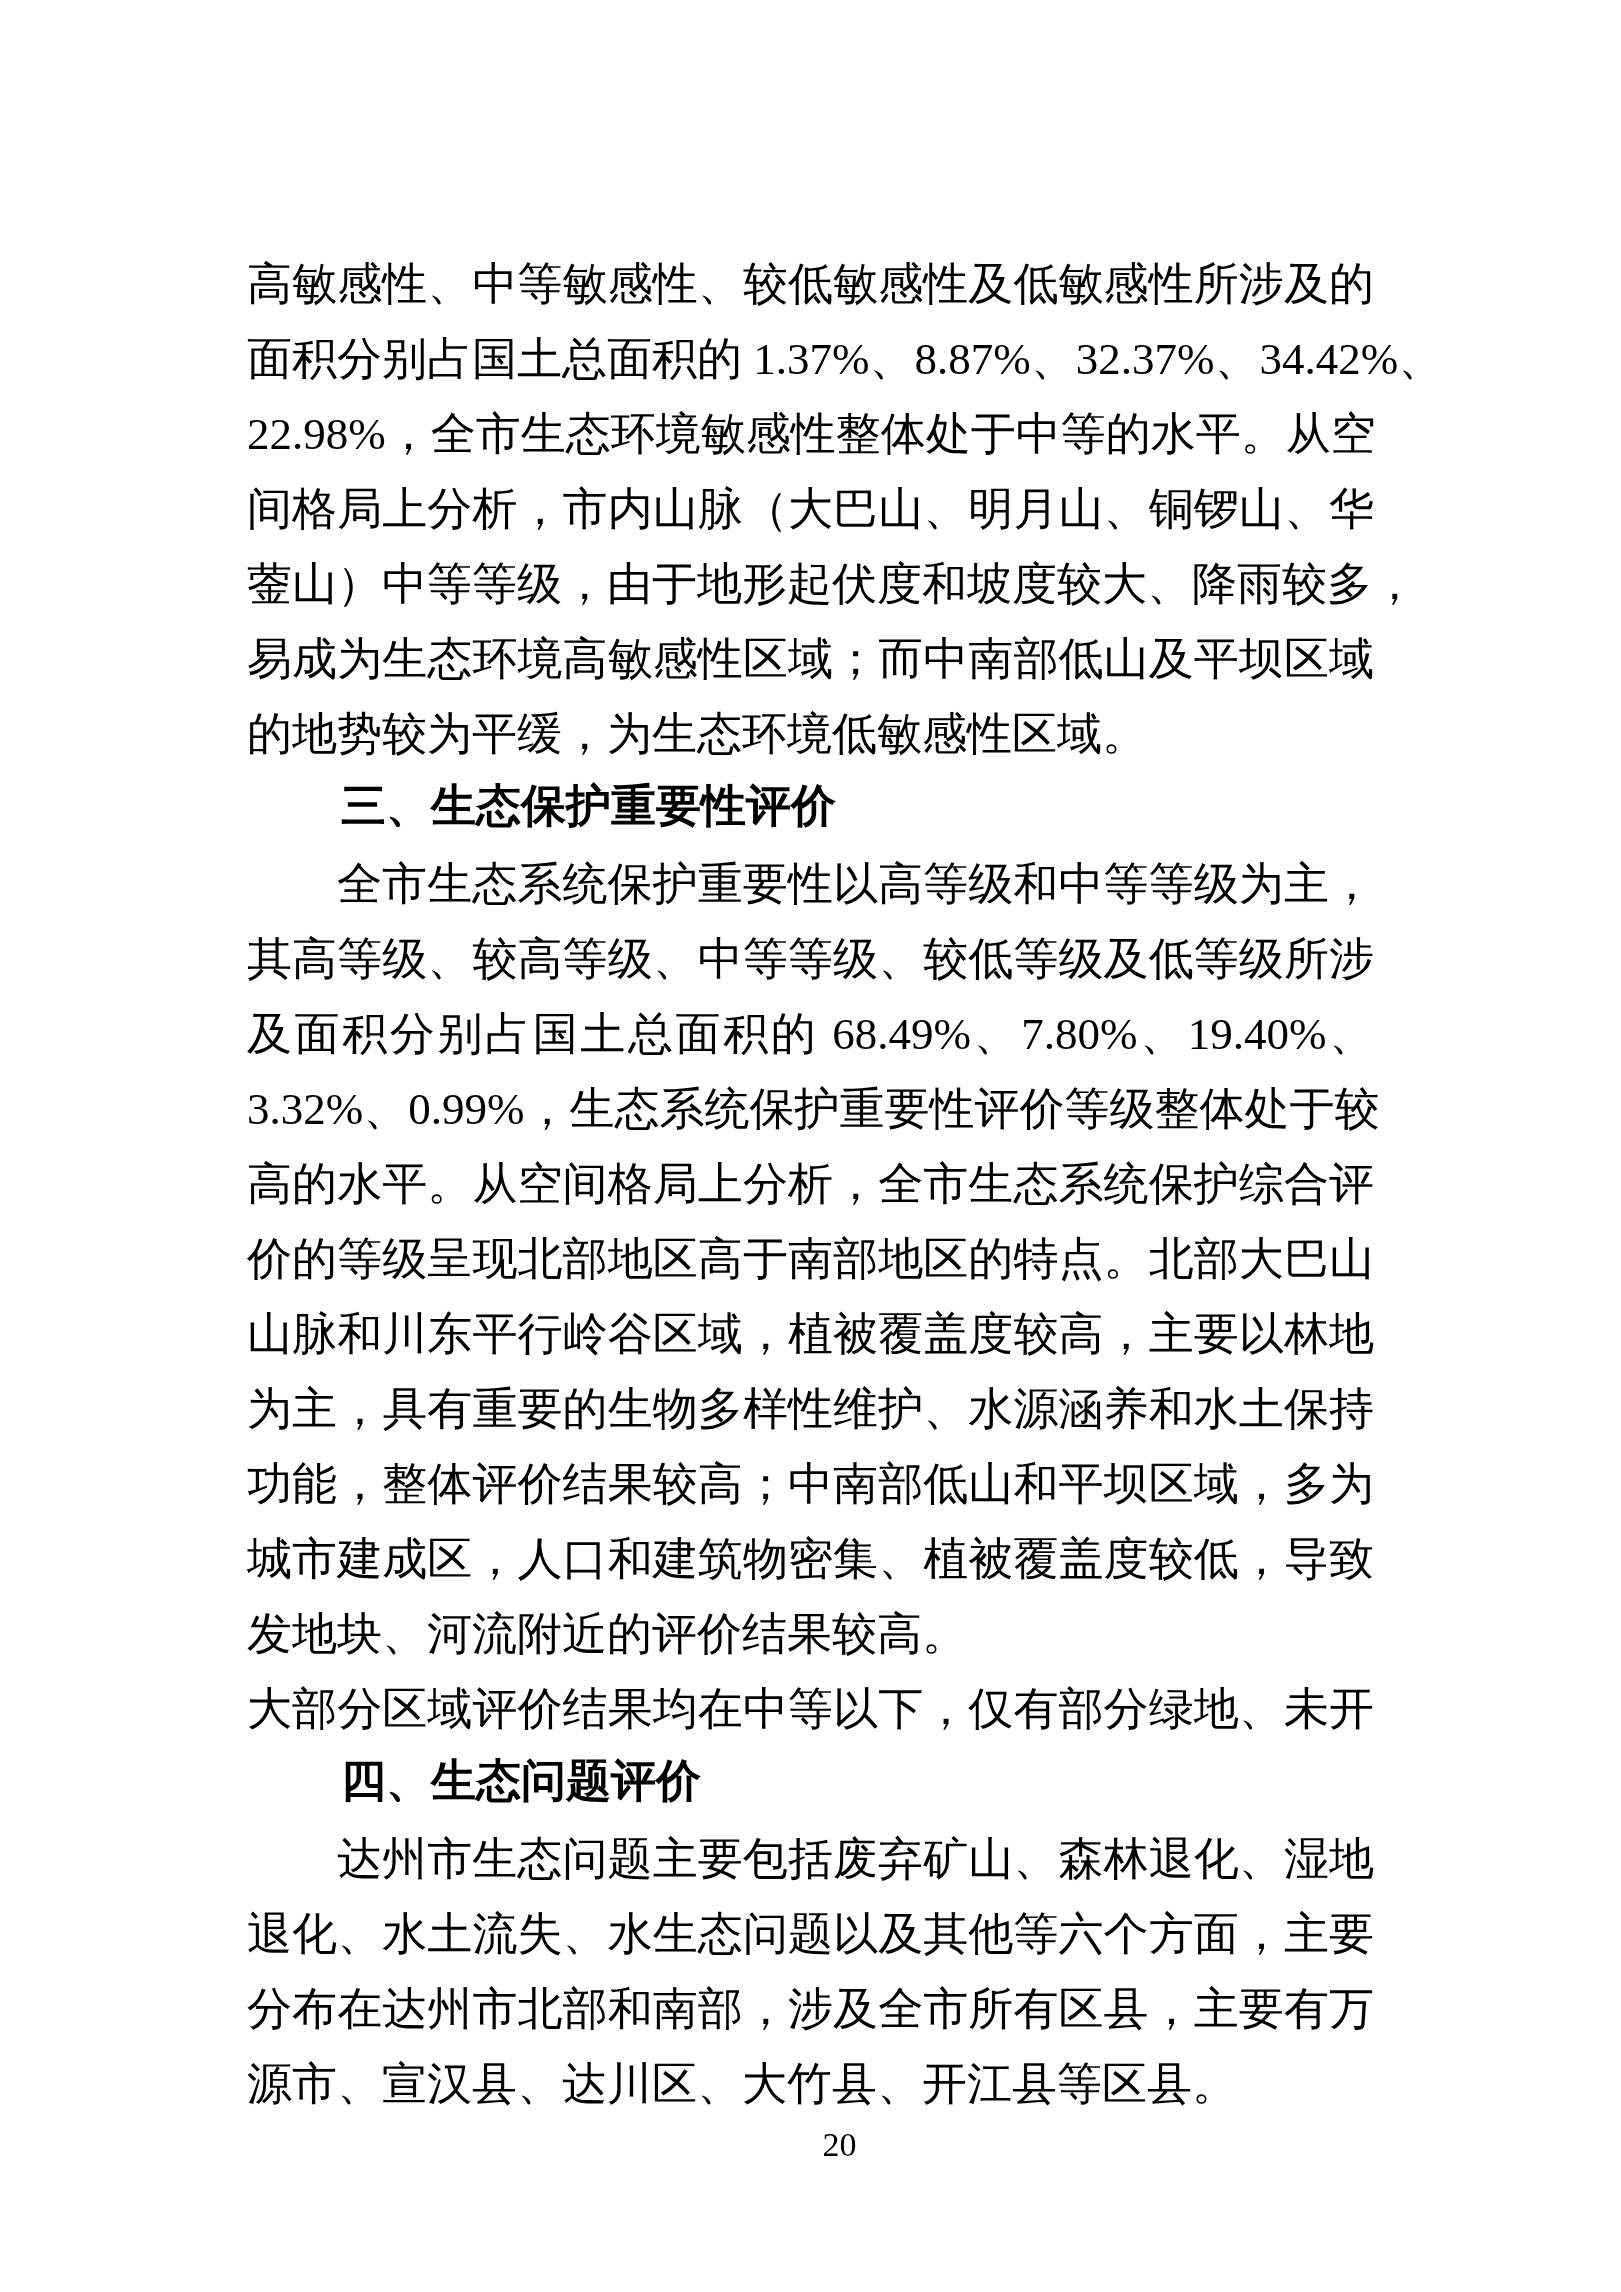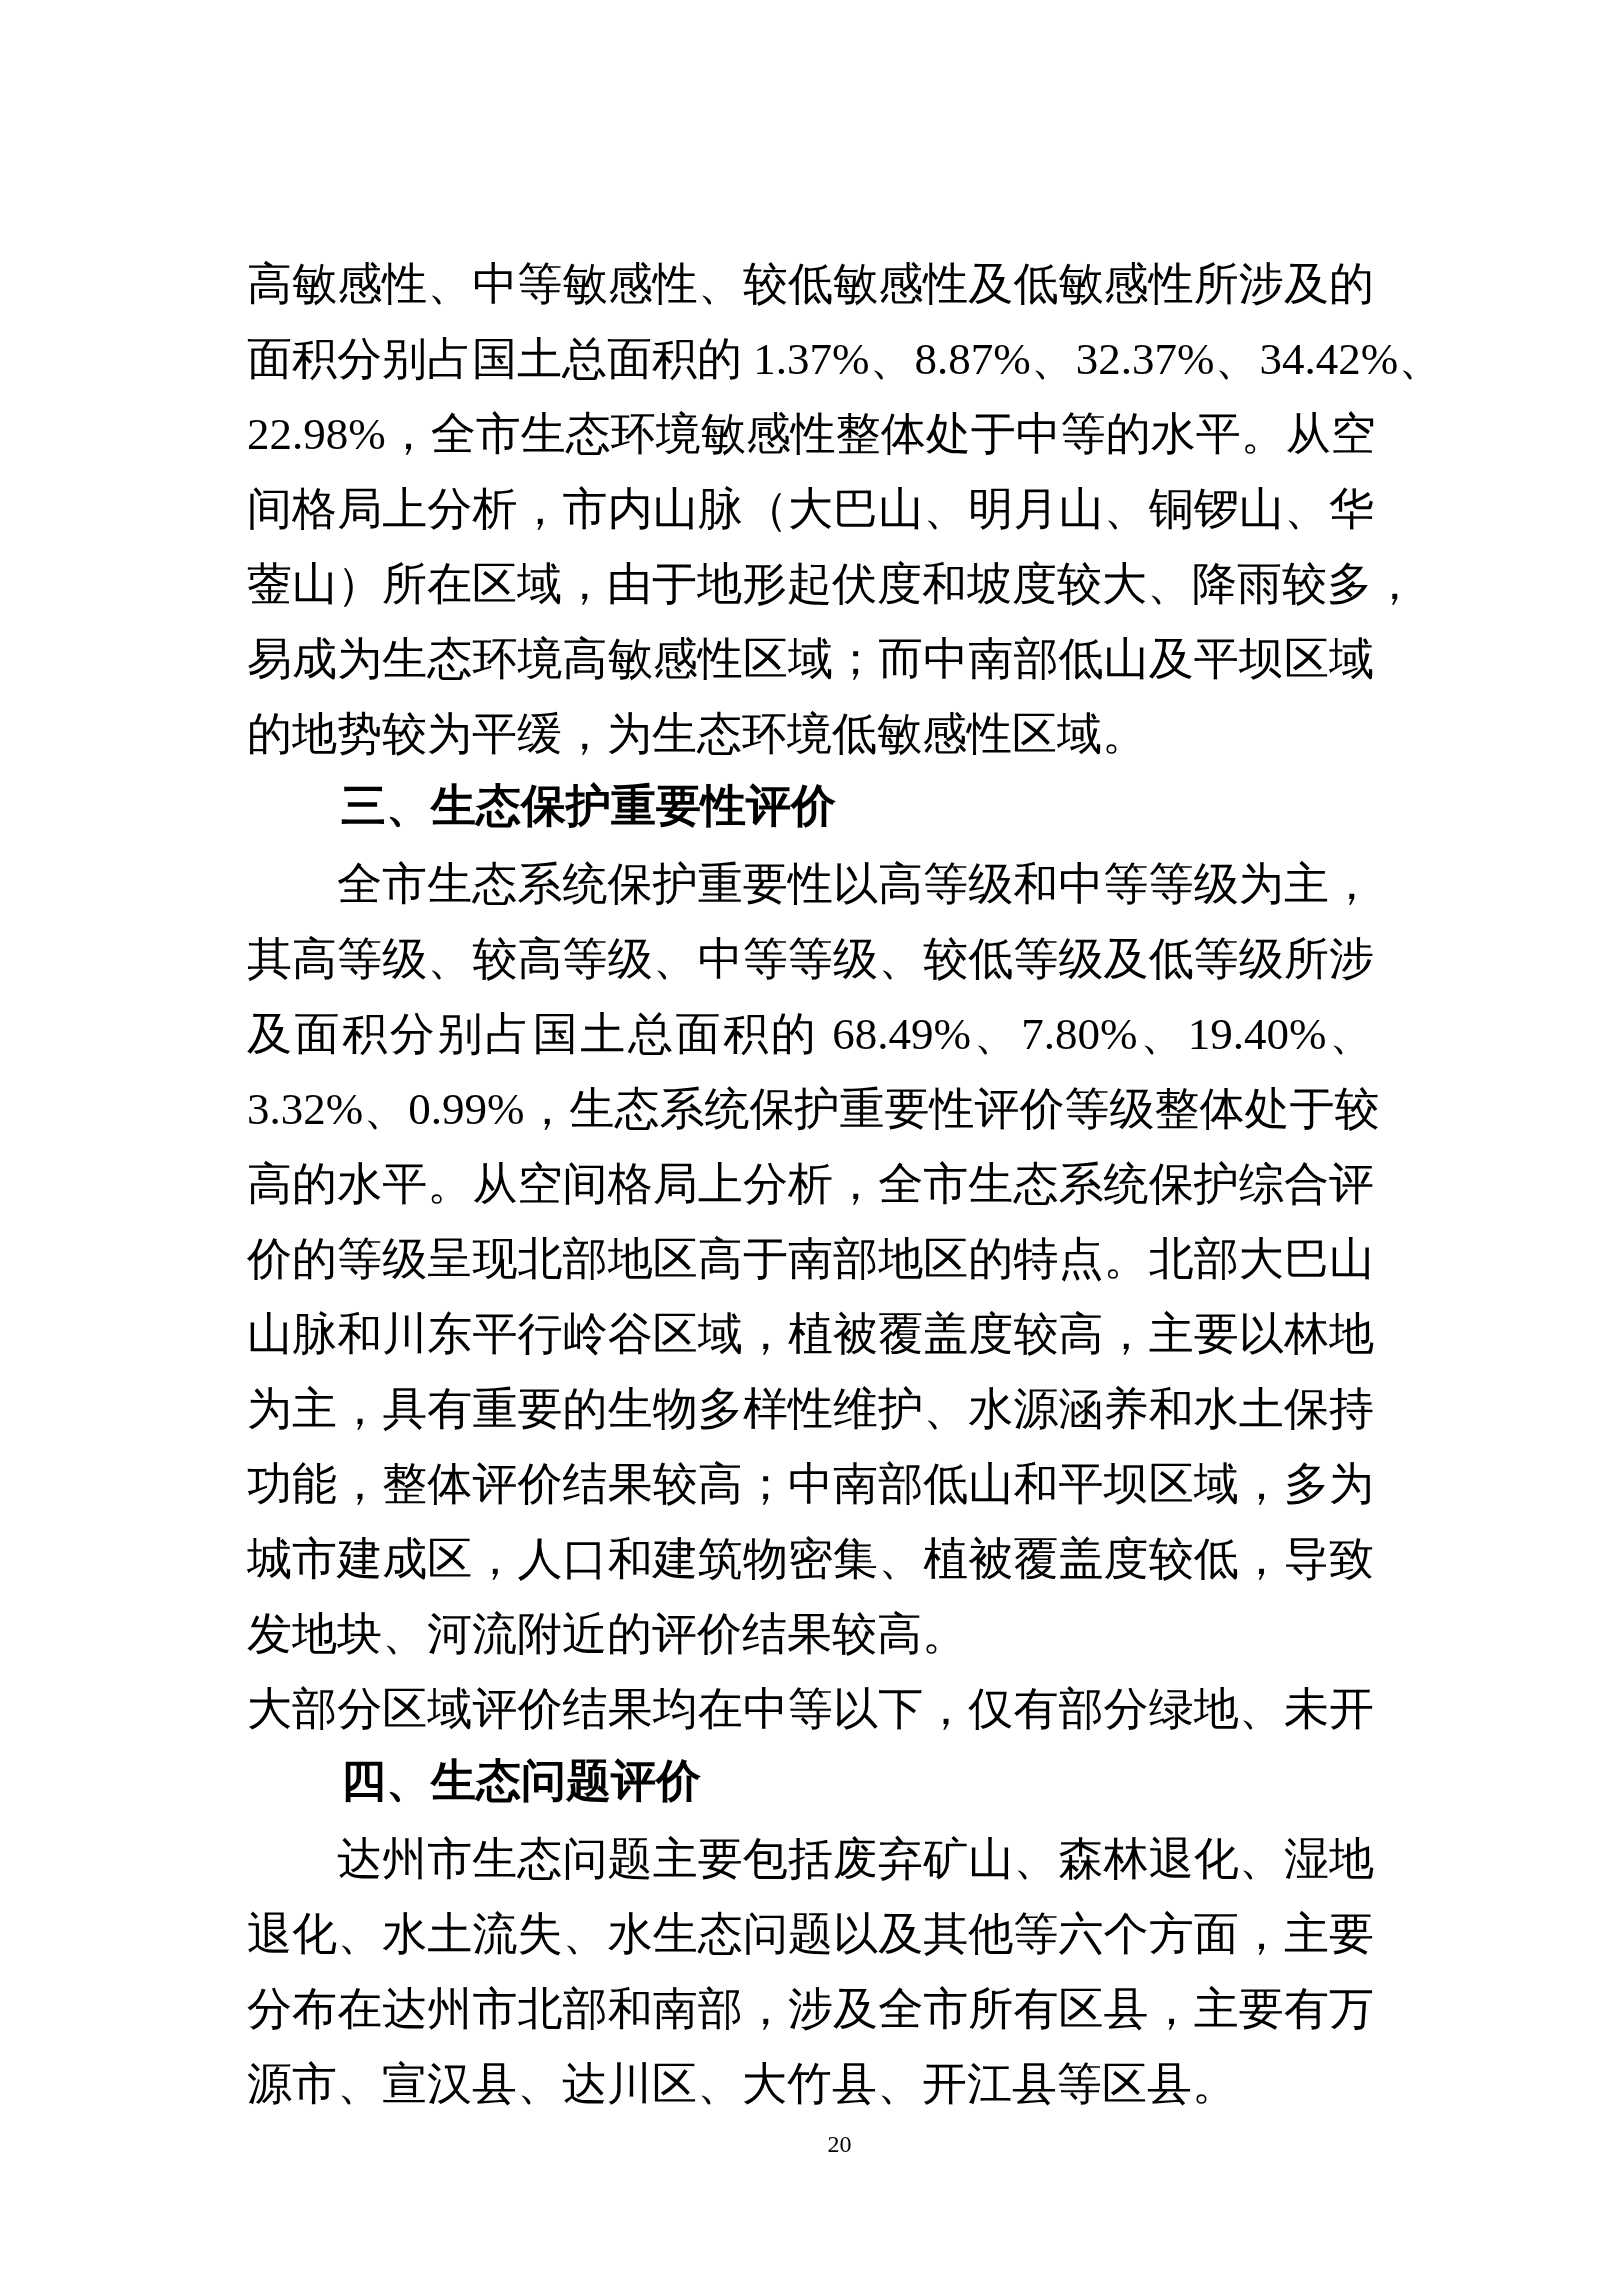--- a/index.html
+++ b/index.html
@@ -52,35 +52,35 @@
     text-align-last: left;
     text-indent: 94px;
   }
   .page-footer {
     position: absolute;
     left: 247px;
     top: 2090px;
     width: 1127px;
     text-align: center;
     transform: translateX(29px);
-    font-size: 24px;
+    font-size: 34px;
     line-height: 29px;
   }
 </style>
 </head>
 <body>
 
 <div class="page">
   <div class="textblock">
 
     <div class="line">高敏感性、中等敏感性、较低敏感性及低敏感性所涉及的</div>
     <div class="line">面积分别占国土总面积的 1.37%、8.87%、32.37%、34.42%、</div>
     <div class="line">22.98%，全市生态环境敏感性整体处于中等的水平。从空</div>
     <div class="line">间格局上分析，市内山脉（大巴山、明月山、铜锣山、华</div>
-    <div class="line">蓥山）所在区域，由于地形起伏度和坡度较大、降雨较多，</div>
+    <div class="line">蓥山）中等等级，由于地形起伏度和坡度较大、降雨较多，</div>
     <div class="line">易成为生态环境高敏感性区域；而中南部低山及平坝区域</div>
     <div class="line end">的地势较为平缓，为生态环境低敏感性区域。</div>
 
     <div class="line heading">三、生态保护重要性评价</div>
 
     <div class="line indent">全市生态系统保护重要性以高等级和中等等级为主，</div>
     <div class="line">其高等级、较高等级、中等等级、较低等级及低等级所涉</div>
     <div class="line">及面积分别占国土总面积的 68.49%、7.80%、19.40%、</div>
     <div class="line">3.32%、0.99%，生态系统保护重要性评价等级整体处于较</div>
     <div class="line">高的水平。从空间格局上分析，全市生态系统保护综合评</div>

